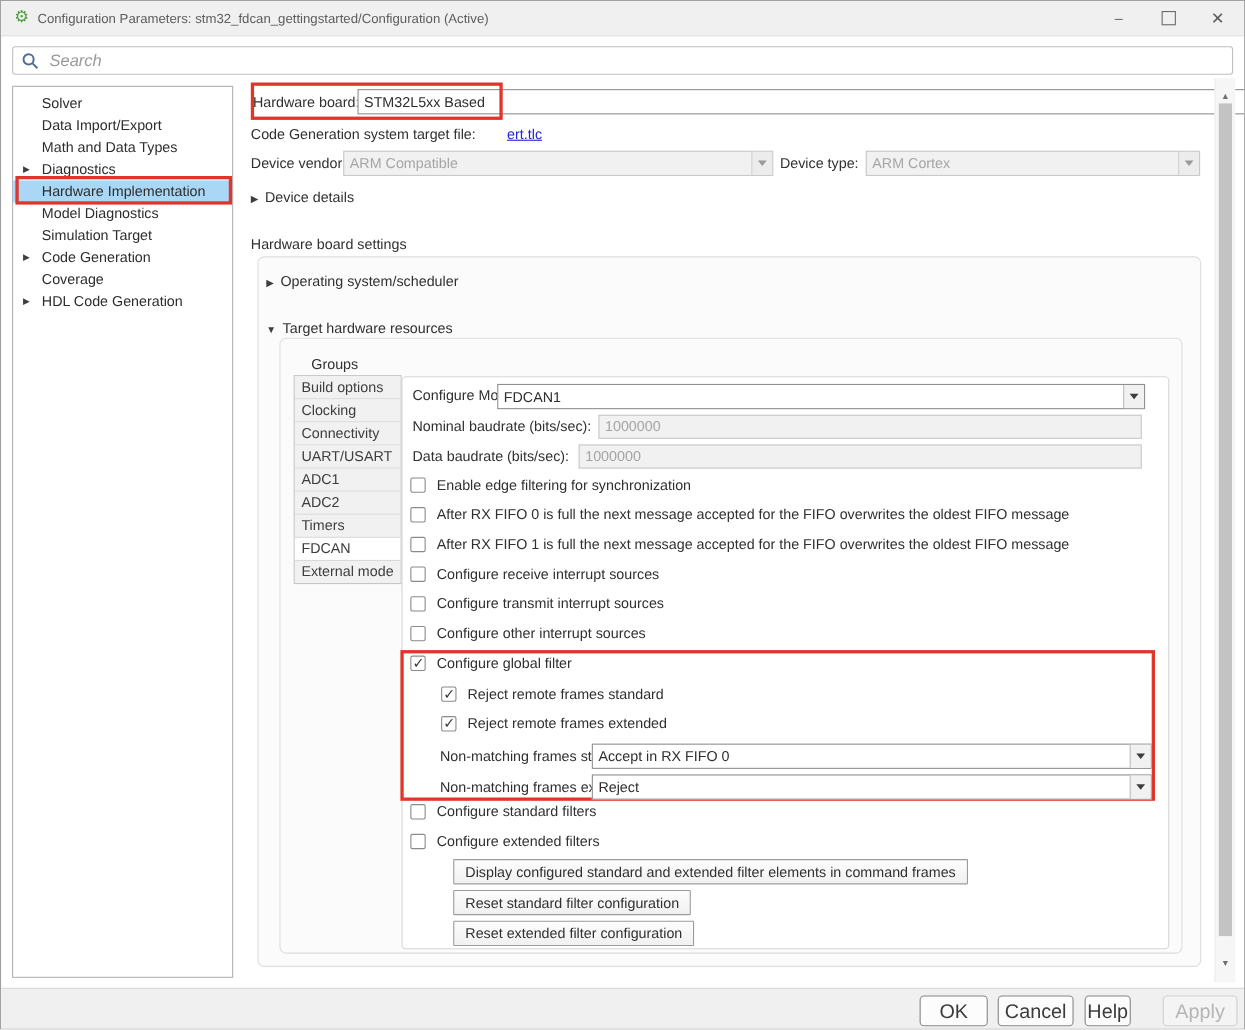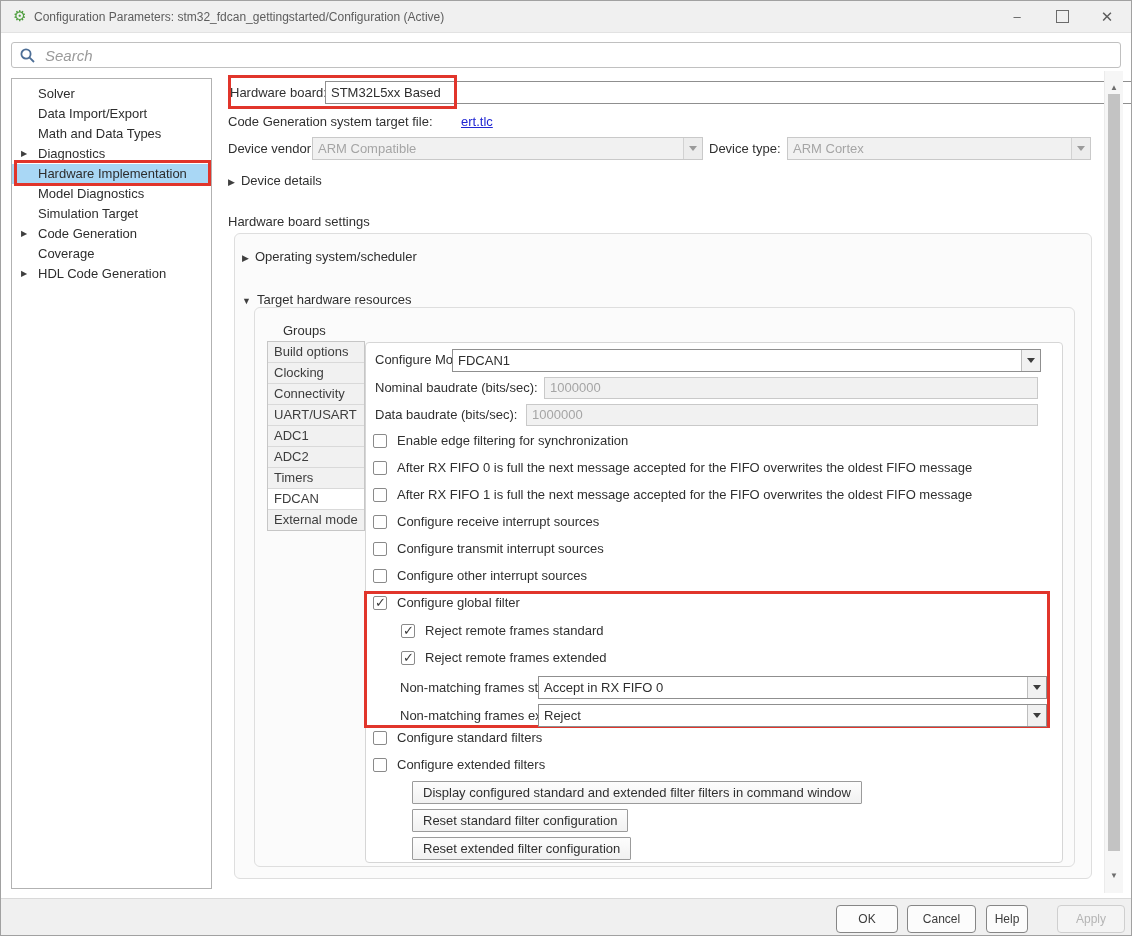--- a/index.html
+++ b/index.html
@@ -83,21 +83,21 @@
   
   .scroll{position:absolute;left:1103px;top:70px;width:19px;height:822px;background:#f6f6f6;
     border-left:1px solid #ebebeb;box-sizing:border-box;}
   .scroll .thumb{position:absolute;left:3px;top:23px;width:12px;height:757px;background:#c3c3c3;}
   .scroll .sarrow{position:absolute;left:0;width:100%;text-align:center;font-size:8px;color:#6e6e6e;}
 
   
   .footer{position:absolute;left:0;top:897px;width:100%;height:38px;background:#f0f0f0;
     border-top:1px solid #d9d9d9;box-sizing:border-box;}
   .fbtn{position:absolute;top:6px;height:28px;box-sizing:border-box;border:1px solid #868686;
-    border-radius:4px;background:#fcfcfc;font-size:12px;color:#3c3c3c;display:flex;
+    border-radius:4px;background:#fcfcfc;font-size:18px;color:#3c3c3c;display:flex;
     align-items:center;justify-content:center;cursor:default;}
   .fbtn.disabled{border-color:#cfcfcf;color:#b5b5b5;background:#f4f4f4;}
 </style>
 </head>
 <body>
 
 <div class="dialog">
 
   <div class="titlebar">
     <span class="app-icon">⚙</span>
@@ -236,21 +236,21 @@
     <span class="arrow">
         <i></i>
       </span>
   </div>
 
   <span class="cb" style="left:372px;top:730px;z-index:3;"></span>
   <span class="lbl abs" style="left:396px;top:729px;z-index:3;">Configure standard filters</span>
   <span class="cb" style="left:372px;top:757px;z-index:3;"></span>
   <span class="lbl abs" style="left:396px;top:756px;z-index:3;">Configure extended filters</span>
 
-  <button class="btn" style="left:411px;top:780px;z-index:3;">Display configured standard and extended filter filters in command window</button>
+  <button class="btn" style="left:411px;top:780px;z-index:3;">Display configured standard and extended filter elements in command frames</button>
   <button class="btn" style="left:411px;top:808px;z-index:3;">Reset standard filter configuration</button>
   <button class="btn" style="left:411px;top:836px;z-index:3;">Reset extended filter configuration</button>
 
   <div class="redbox" style="left:13px;top:159px;width:197px;height:26px;"></div>
   <div class="redbox" style="left:227px;top:74px;width:229px;height:34px;"></div>
   <div class="redbox" style="left:363px;top:590px;width:686px;height:137px;"></div>
 
   <div class="scroll">
     <span class="sarrow" style="top:12px;">▲</span>
     <div class="thumb"></div>

